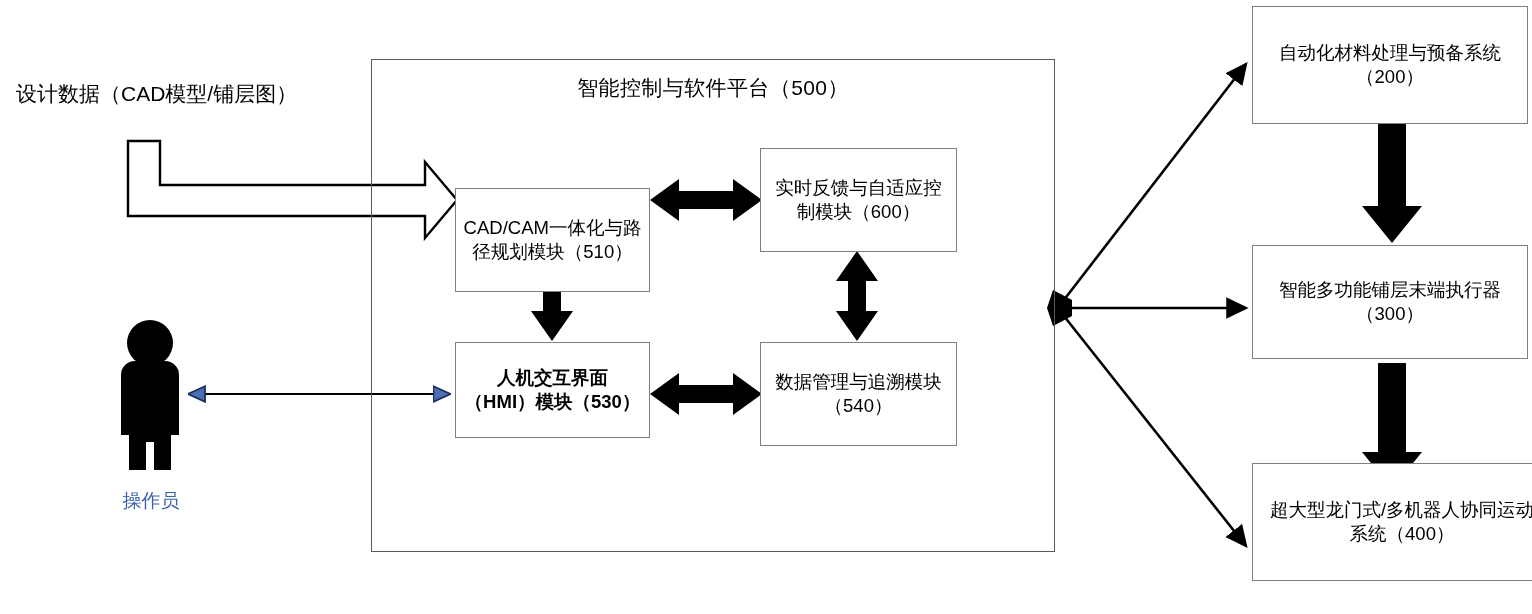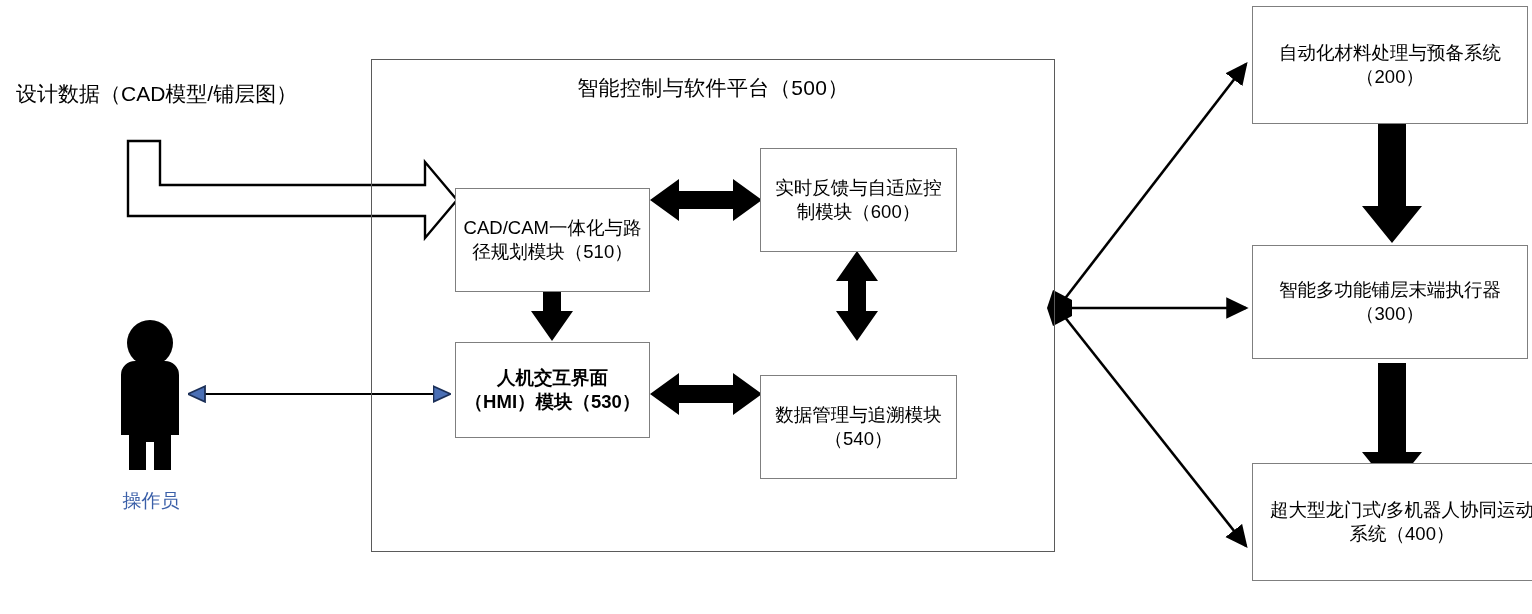--- a/index.html
+++ b/index.html
@@ -159,21 +159,21 @@
   <div class="platform-frame" style="left:371px; top:59px; width:684px; height:493px;"></div>
 
   <div class="platform-title" style="left:371px; top:74px; width:684px;">智能控制与软件平台（500）</div>
 
   <div class="node-box module-label" style="left:455px; top:148px; width:195px; height:104px;margin-top:40px;">CAD/CAM一体化与路径规划模块（510）</div>
 
   <div class="node-box module-label" style="left:760px; top:148px; width:197px; height:104px;">实时反馈与自适应控制模块（600）</div>
 
   <div class="node-box module-label" style="left:455px; top:342px; width:195px; height:96px;font-weight:bold;">人机交互界面（HMI）模块（530）</div>
 
-  <div class="node-box module-label" style="left:760px; top:342px; width:197px; height:104px;margin-top:33px;">数据管理与追溯模块（540）</div>
+  <div class="node-box module-label" style="left:760px; top:342px; width:197px; height:104px;">数据管理与追溯模块（540）</div>
 
   <div class="node-box right-label" style="left:1252px; top:6px; width:276px; height:118px;">自动化材料处理与预备系统（200）</div>
 
   <div class="node-box right-label" style="left:1252px; top:245px; width:276px; height:114px;">智能多功能铺层末端执行器（300）</div>
 
   <div class="node-box right-label" style="left:1252px; top:463px; width:300px; height:118px;">超大型龙门式/多机器人协同运动系统（400）</div>
 
 </div>
 
 </body></html>

